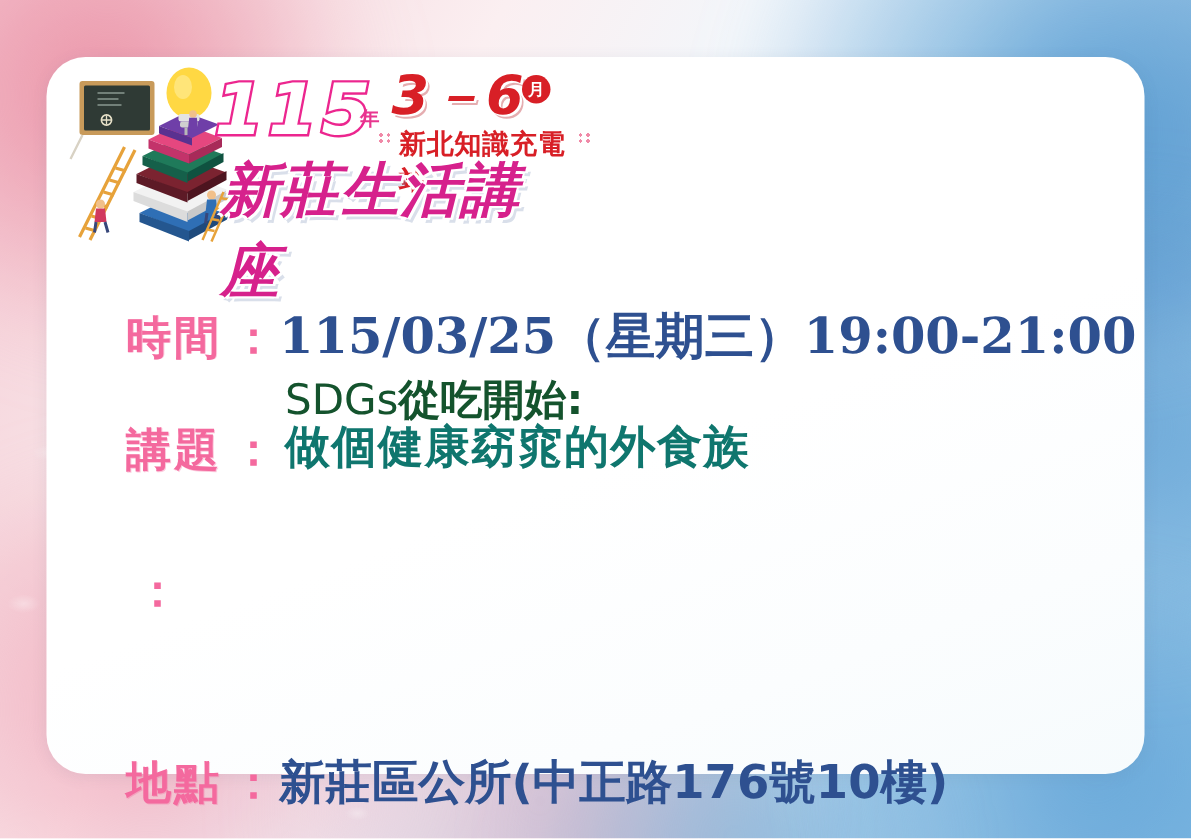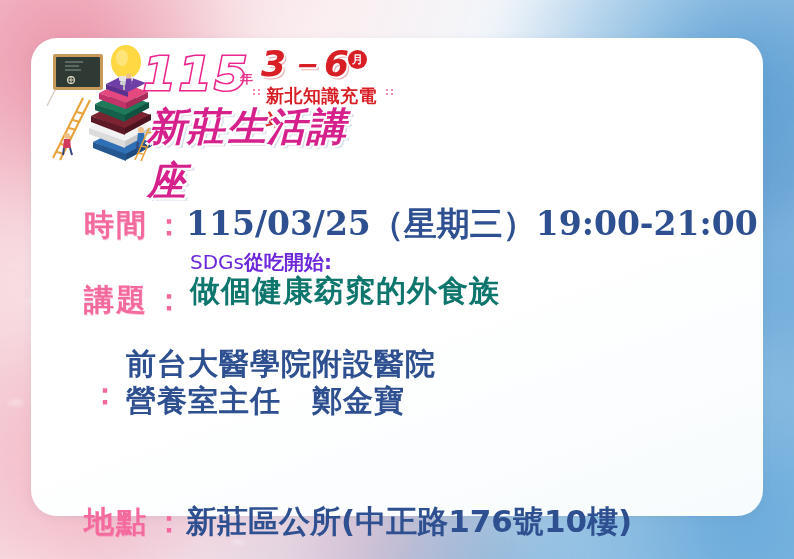--- a/index.html
+++ b/index.html
@@ -199,23 +199,23 @@
 
   
   #row-time { left: 53px; top: 8px; align-items: baseline; }
   #row-time .value { font-size: 33px; letter-spacing: 0px; margin-top: 24px; }
 
   
   #row-topic { left: 53px; top: 82px; }
   #row-topic .label, #row-topic .colon { position: relative; top: 28px; }
   .topic-lines { display: flex; flex-direction: column; margin-left: 4px; }
   .topic-sub {
-    color: #6d28d9;
-    font-family: "DejaVu Sans", sans-serif;
-    font-size: 20px;
+    color: #14532d;
+    font-family: "DejaVu Sans", sans-serif;
+    font-size: 28px;
     font-weight: 400;
     white-space: nowrap;
     line-height: 1.05;
   }
   .topic-sub b { font-weight: 700; }
   .topic-main {
     color: #0f766e;
     font-family: "DejaVu Sans", sans-serif;
     font-size: 30px;
     font-weight: 700;
@@ -351,24 +351,20 @@
       <span class="label">講題</span>
       <span class="colon">：</span>
       <span class="topic-lines">
         <span class="topic-sub"><span>SDGs</span><b>從吃開始:</b></span>
         <span class="topic-main">做個健康窈窕的外食族</span>
       </span>
     </div>
 
     <div class="row" id="row-speaker">
       <span class="colon">：</span>
-      <span class="speaker-lines">
-        <span class="speaker-line">前台大醫學院附設醫院</span>
-        <span class="speaker-line">營養室主任　鄭金寶</span>
-      </span>
     </div>
 
     <div class="row" id="row-place">
       <span class="label">地點</span>
       <span class="colon">：</span>
       <span class="value-sans">新莊區公所(中正路176號10樓)</span>
     </div>
 
   </div>
 </div>

